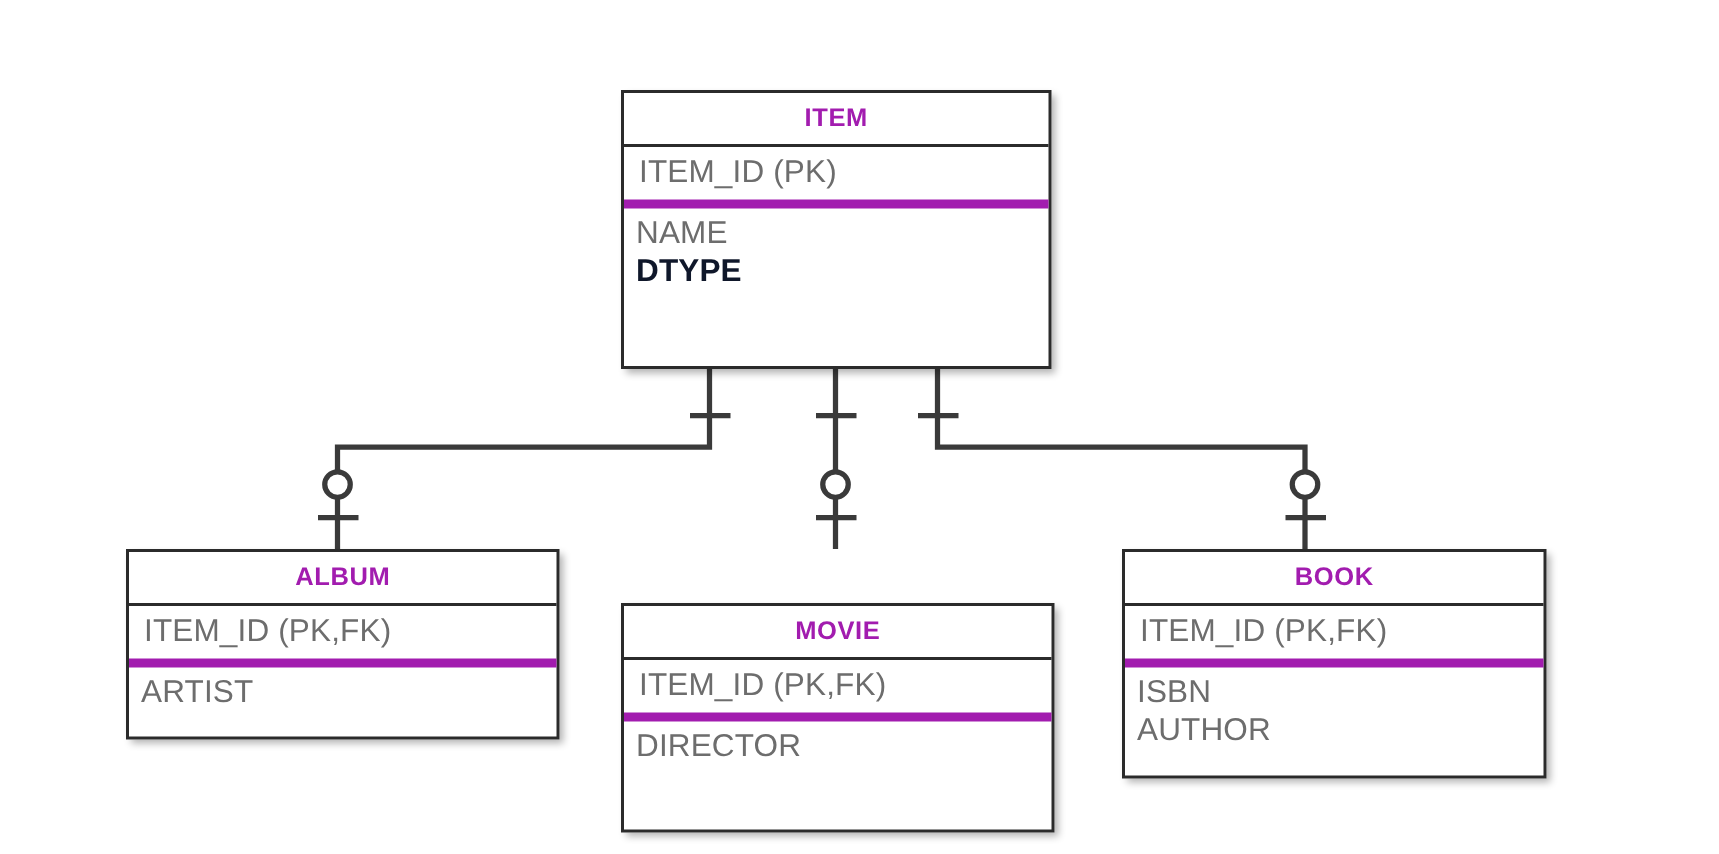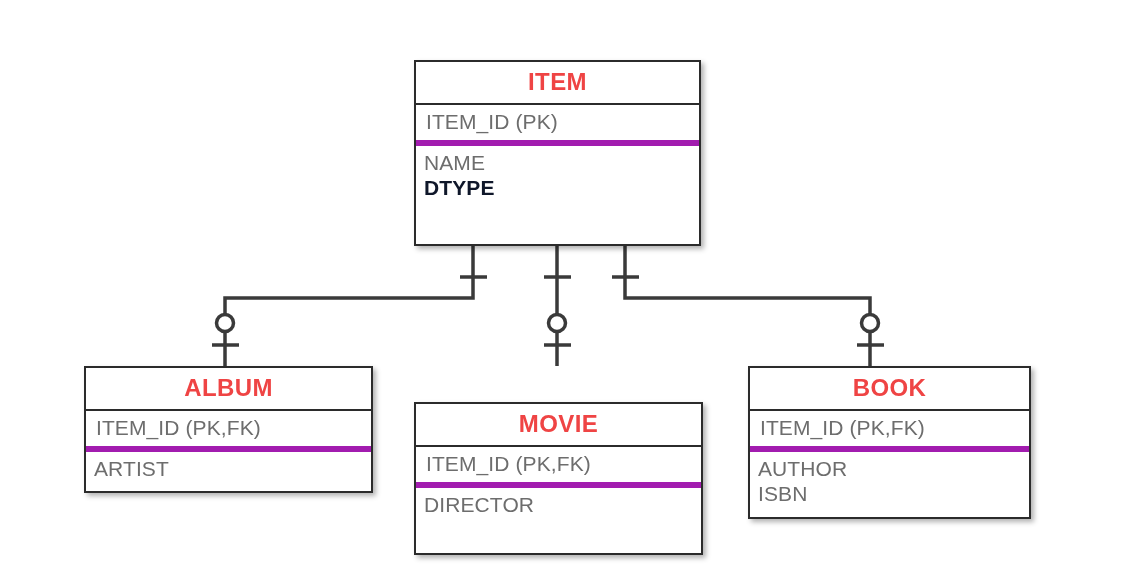--- a/index.html
+++ b/index.html
@@ -40,22 +40,22 @@
     z-index: 2;
     background: #ffffff;
     border: 2px solid #2b2b2b;
     box-sizing: border-box;
     box-shadow: 3px 3px 5px rgba(0,0,0,0.30);
   }
 
   .entity-header {
     text-align: center;
     font-weight: bold;
-    color: #ef4444;
-    font-size: 24px;
+    color: #a21caf;
+    font-size: 17px;
     letter-spacing: 0.4px;
     line-height: 1;
     padding: 8px 6px 9px 6px;
     border-bottom: 2px solid #2b2b2b;
     box-sizing: border-box;
   }
 
   .entity-section {
     box-sizing: border-box;
     padding: 4px 0 5px 8px;
@@ -149,18 +149,18 @@
       <div class="attribute">DIRECTOR</div>
     </div>
   </div>
 
   <div class="entity" id="entity-book">
     <div class="entity-header">BOOK</div>
     <div class="entity-section key-section">
       <div class="attribute">ITEM_ID (PK,FK)</div>
     </div>
     <div class="entity-section">
+      <div class="attribute">ISBN</div>
       <div class="attribute">AUTHOR</div>
-      <div class="attribute">ISBN</div>
     </div>
   </div>
 
 </div>
 
 </body></html>

